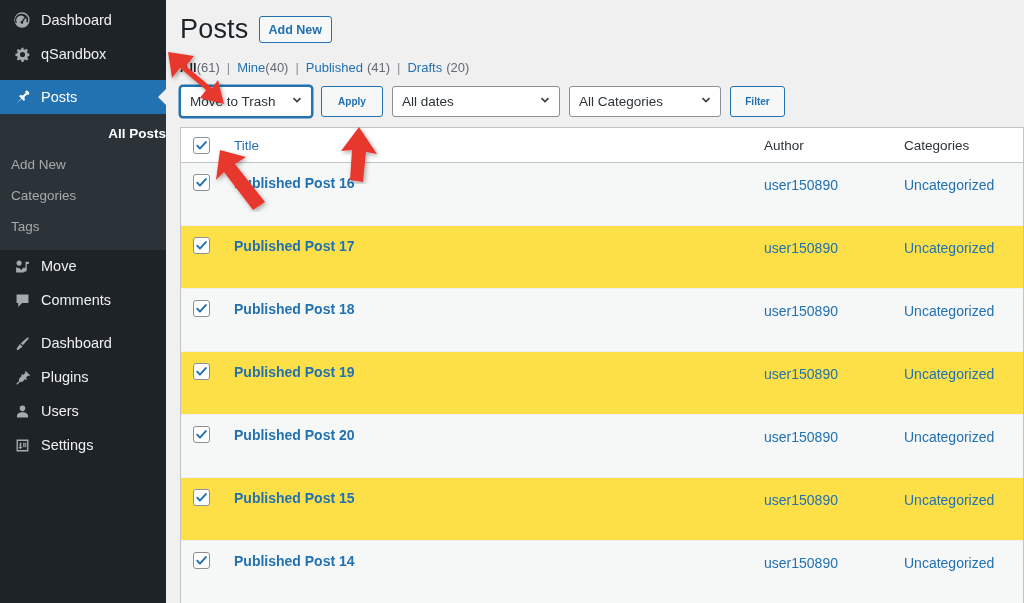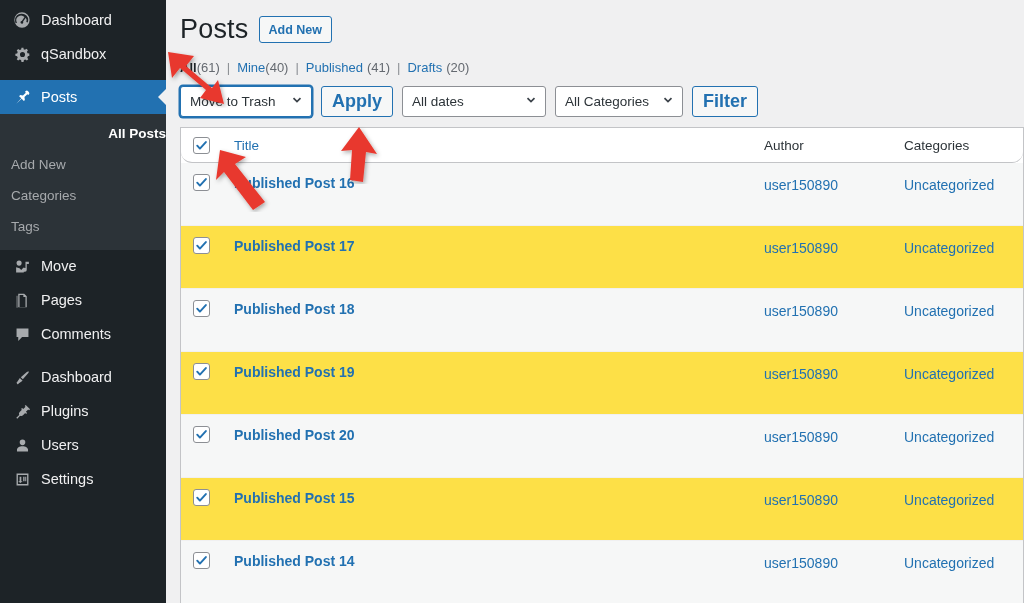--- a/index.html
+++ b/index.html
@@ -88,21 +88,21 @@
     color: #1d2327;
     line-height: 1.3;
     letter-spacing: .2px;
   }
   .btn-secondary {
     display: inline-flex; align-items: center; justify-content: center;
     background: #f6f7f7;
     border: 1px solid #2271b1;
     color: #2271b1;
     border-radius: 3px;
-    font-size: 18px;
+    font-size: 10px;
     font-weight: 600;
     padding: 0 10px;
     height: 29px;
     cursor: pointer;
     white-space: nowrap;
     font-family: "Liberation Sans", sans-serif;
   }
   .btn-add-new { height: 27px; font-size: 12.5px; padding: 0 9px; }
 
   .subsubsub {
@@ -140,40 +140,39 @@
     position: absolute; right: 8px; top: 50%;
     transform: translateY(-55%);
     pointer-events: none;
     color: #3c434a;
   }
   .select-box.focused {
     border-color: #2271b1;
     box-shadow: 0 0 0 1.5px #2271b1;
   }
   #bulk-action-select { width: 132px; }
-  #date-filter-select { width: 144px; }
-  #cat-filter-select  { width: 128px; }
+  #date-filter-select { width: 168px; }
+  #cat-filter-select  { width: 152px; }
   .btn-apply { height: 31px; min-width: 62px; }
   .btn-filter { height: 31px; min-width: 55px; }
 
   
   .wp-list-table {
     margin: 10px 0 0 0;
     width: 844px;
     background: #fff;
     border: 1px solid #c3c4c7;
     border-bottom: none;
     border-radius: 0;
   }
   .lt-head {
     display: flex; align-items: center;
     height: 35px;
     border-bottom: 1px solid #c3c4c7;
     background: #fff;
-    border-radius: 11px;
   }
   .lt-row {
     display: flex; align-items: flex-start;
     height: 63px;
     border-bottom: 1px solid #f0f0f1;
     background: #fde047;
     padding-top: 11px;
   }
   .lt-row.alt { background: #f6f7f7; }
   .col-cb {
@@ -269,29 +268,20 @@
 
     <div class="menu-item">
       <span class="mi-icon">
         <svg width="17" height="17" viewBox="0 0 20 20" fill="currentColor">
           <path d="M6 3a3 3 0 100 6 3 3 0 000-6zm7.5 1.5v7.2a2.3 2.3 0 10 1.5 2.1V7h2.5V4.5h-4zM2.5 11v6h9v-6l-3 3-2-2-4 -1z"></path>
         </svg>
       </span>
       <span class="mi-label">Move</span>
     </div>
 
-    <div class="menu-item">
-      <span class="mi-icon">
-        <svg width="17" height="17" viewBox="0 0 20 20" fill="currentColor">
-          <path d="M5 2h7l3 3v13H5V2zm1.5 1.5v14h7V6h-2.5V3.5H6.5z"></path>
-          <path d="M3 4.5v14h1.2V4.5H3z" opacity=".75"></path>
-        </svg>
-      </span>
-      <span class="mi-label">Pages</span>
-    </div>
 
     <div class="menu-item">
       <span class="mi-icon">
         <svg width="17" height="17" viewBox="0 0 20 20" fill="currentColor">
           <path d="M3 3h14v10H9.5L5 17.5V13H3V3z"></path>
         </svg>
       </span>
       <span class="mi-label">Comments</span>
     </div>
 

